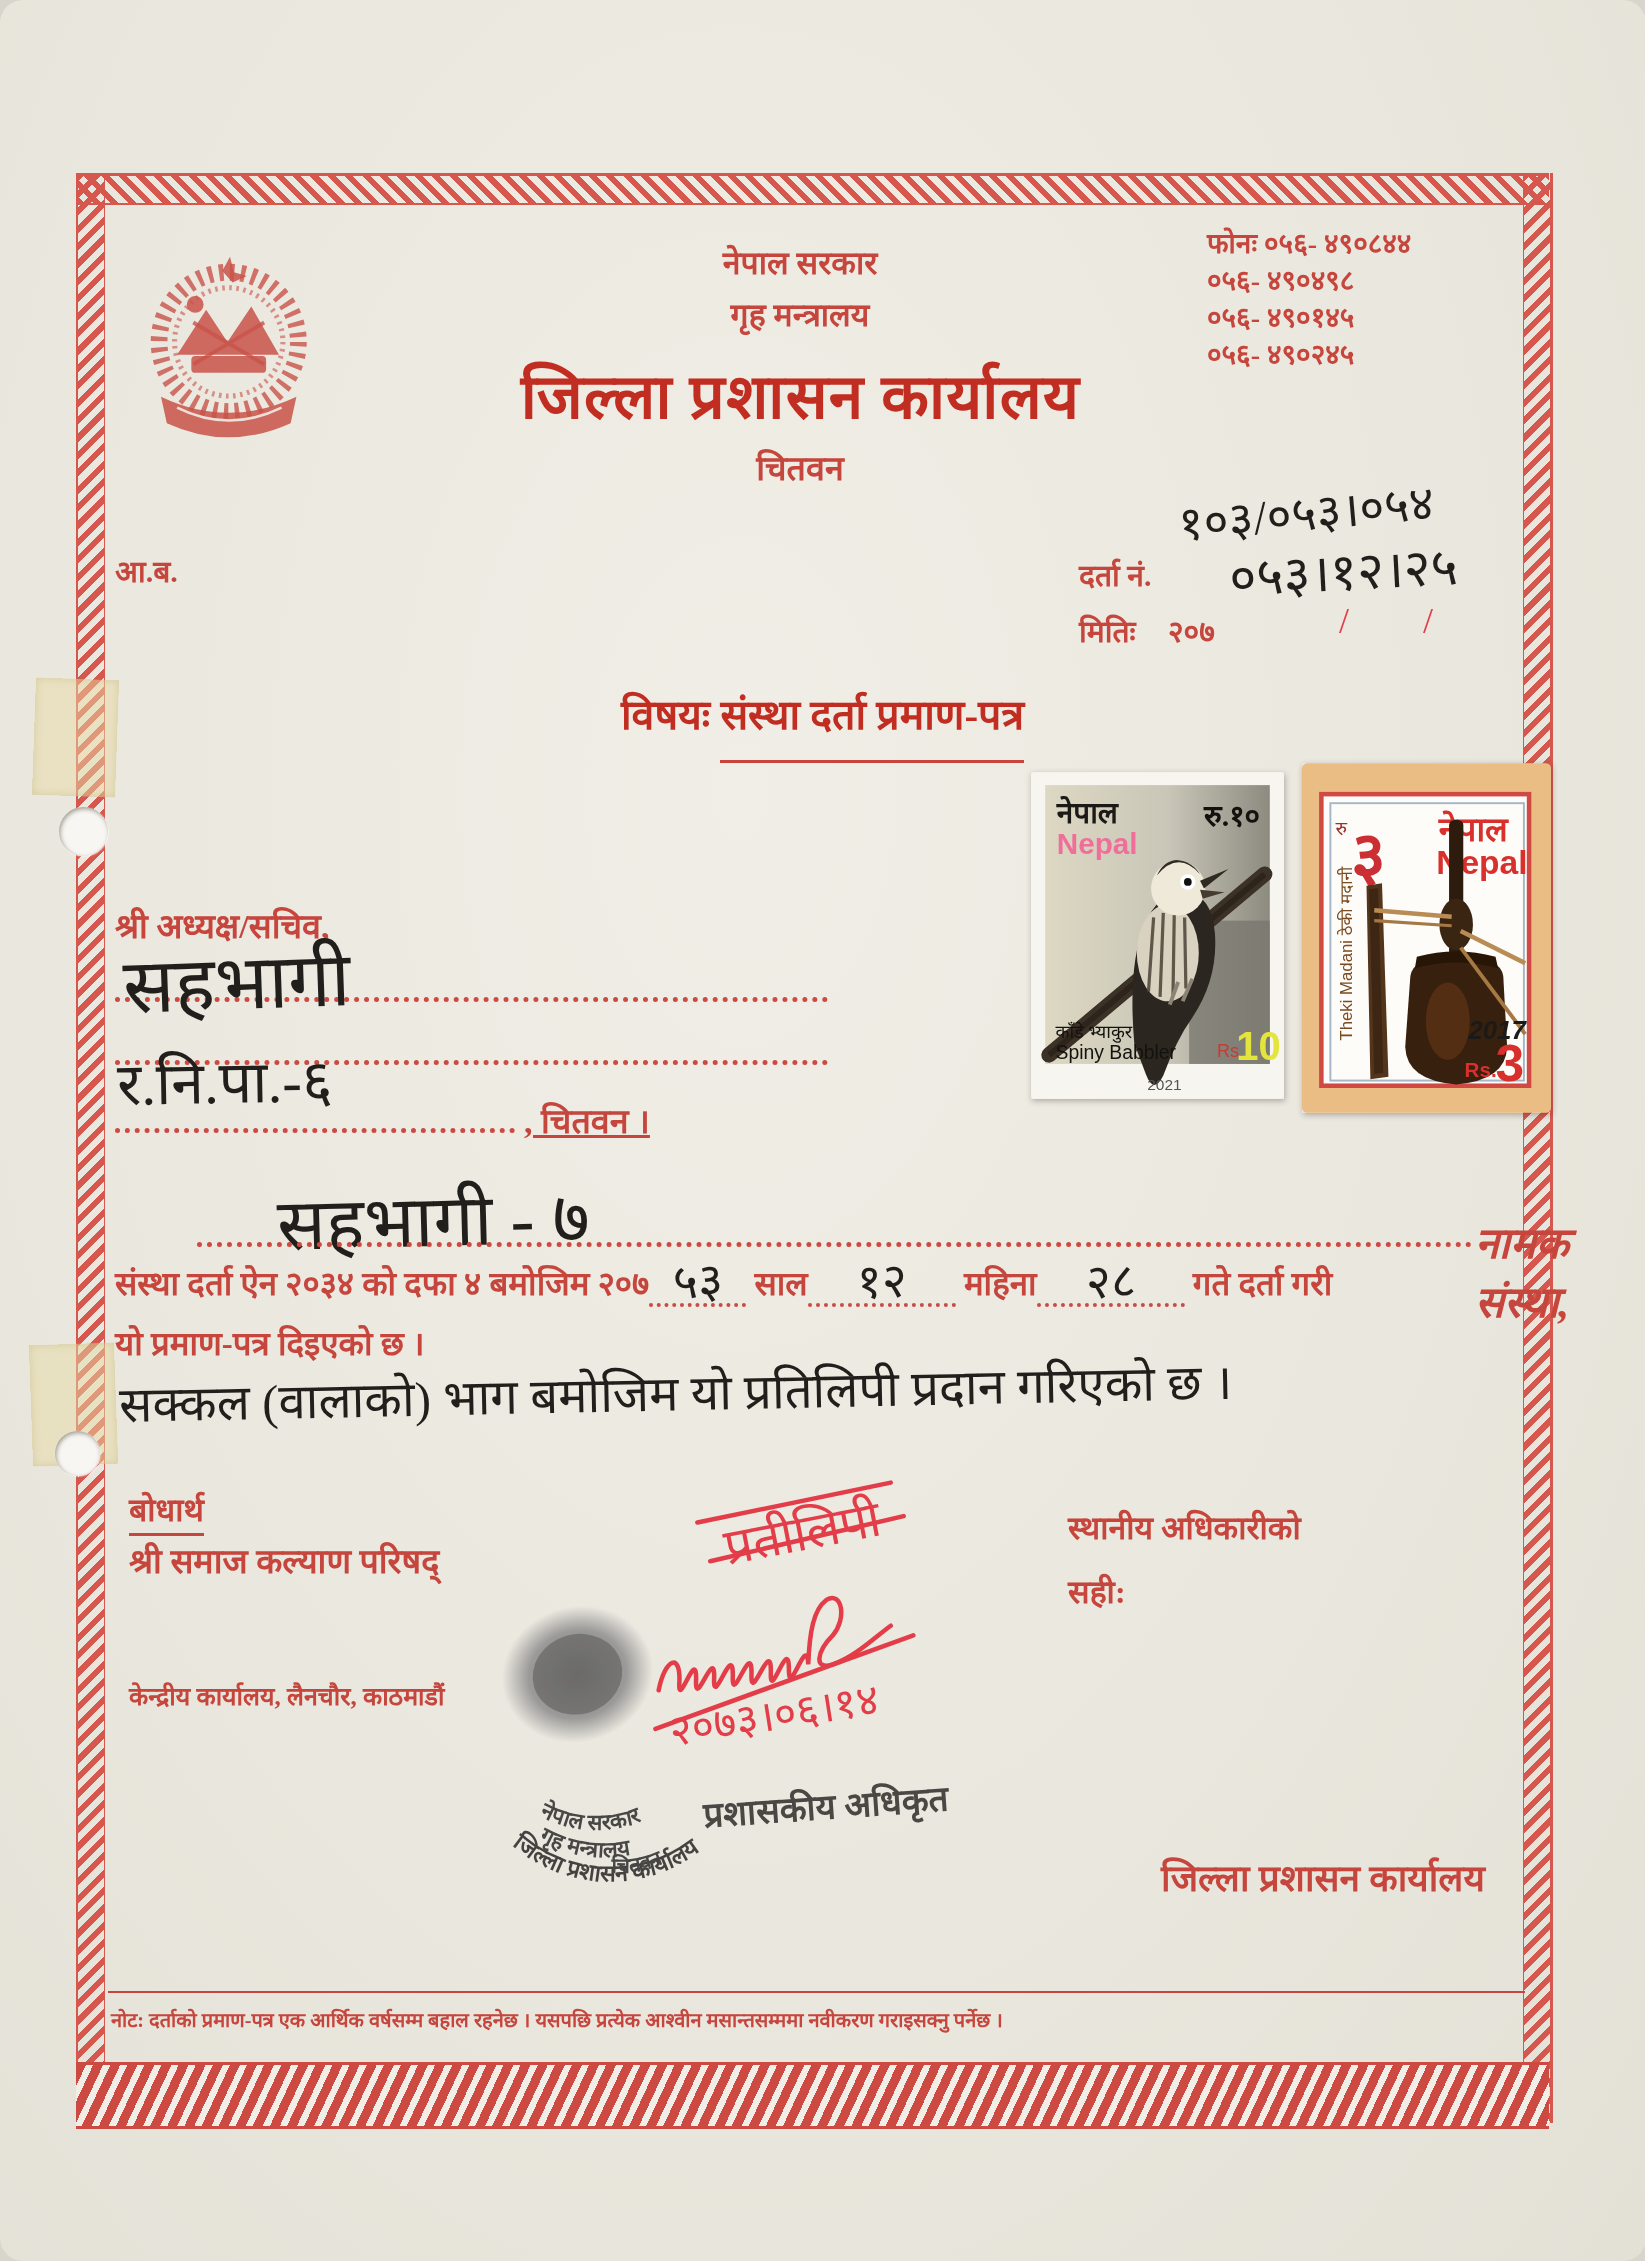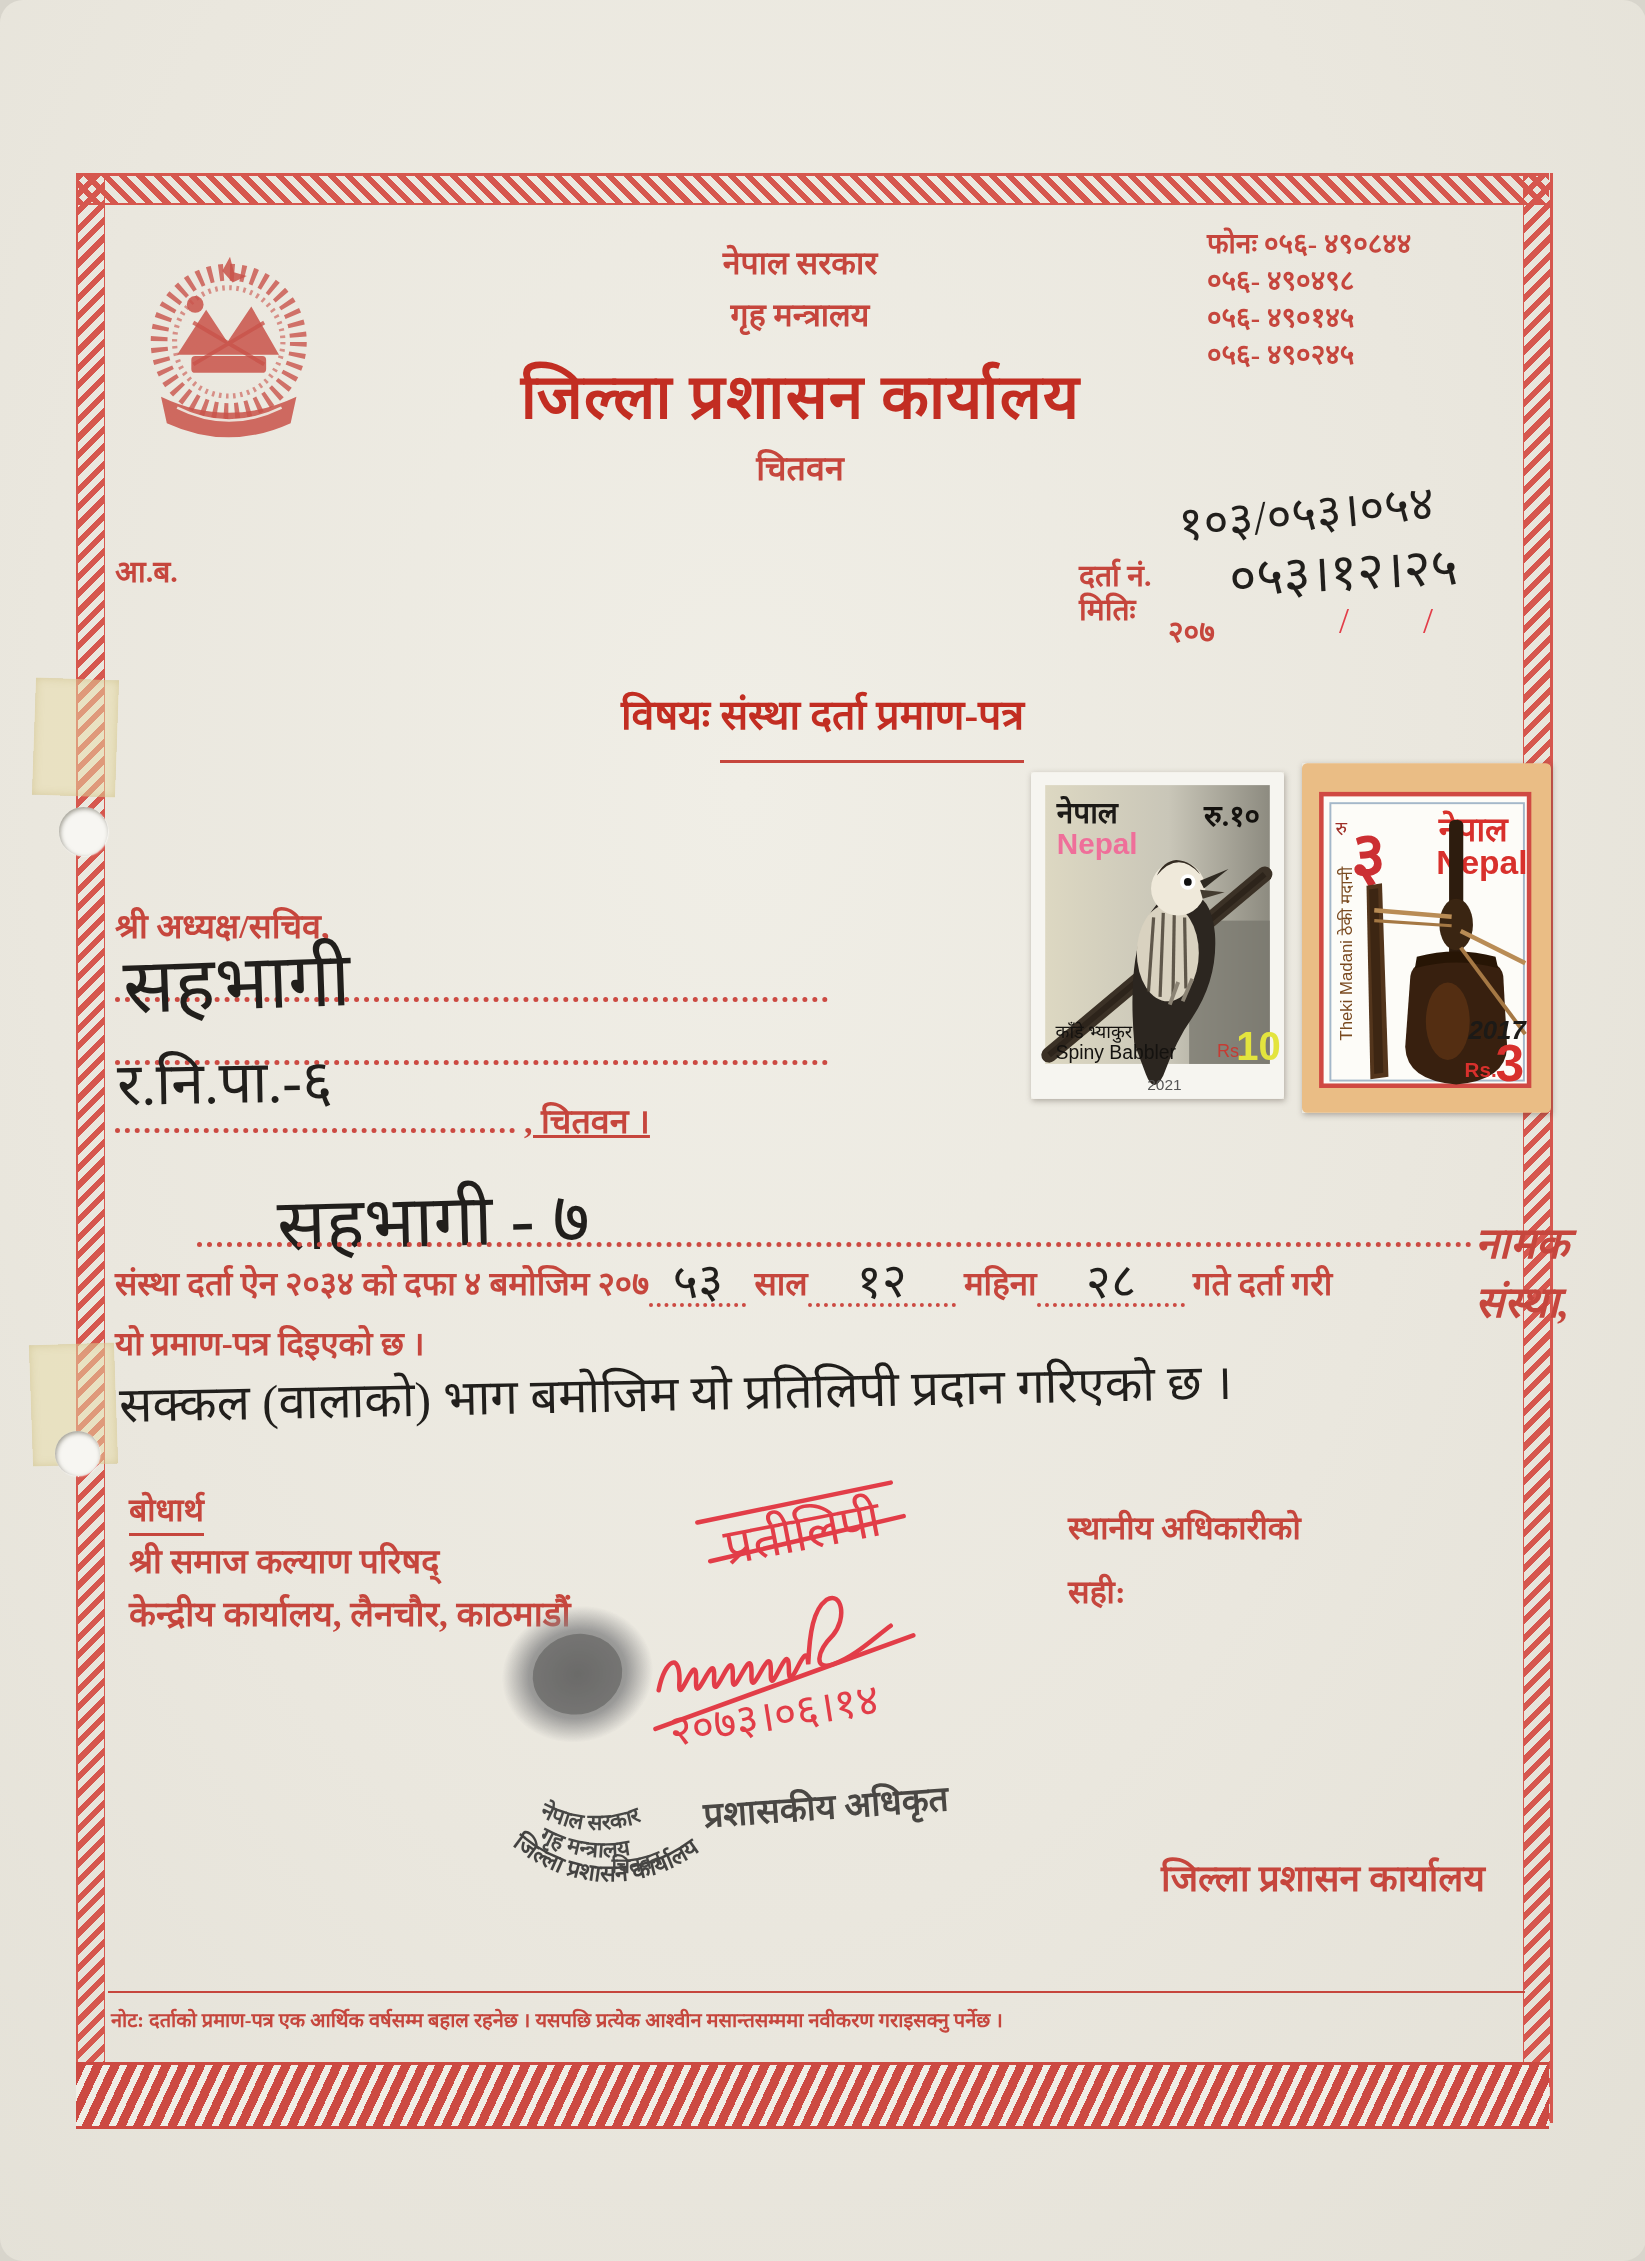--- a/index.html
+++ b/index.html
@@ -76,21 +76,21 @@
     <div class="redb">०५६- ४९०२४५</div>
   </div>
 
   <div class="abs redb" style="left:115px;top:550px;font-size:30px;">आ.ब.</div>
 
   <div class="abs hwb" style="left:1178px;top:479px;font-size:48px;transform:rotate(-5deg);">१०३/०५३।०५४</div>
 
   <div class="abs redb" style="left:1079px;top:554px;font-size:30px;">दर्ता नं.</div>
   <div class="abs hwb" style="left:1229px;top:534px;font-size:52px;transform:rotate(-3deg);">०५३।१२।२५</div>
 
-  <div class="abs redb" style="left:1079px;top:588px;font-size:30px;">मितिः</div>
+  <div class="abs redb" style="left:1079px;top:610px;font-size:30px;">मितिः</div>
   <div class="abs redb" style="left:1168px;top:610px;font-size:30px;">२०७</div>
   <div class="abs hwr" style="left:1339px;top:600px;font-size:36px;">/</div>
   <div class="abs hwr" style="left:1423px;top:600px;font-size:36px;">/</div>
 
   <div class="abs" style="left:371px;top:685px;width:903px;text-align:center;font-size:41px;">
     <span class="title-red">विषयः</span>
     <span class="title-red" style="border-bottom:3.9px solid #c6463d;padding-bottom:22px;">संस्था दर्ता प्रमाण-पत्र</span>
   </div>
 
   <div class="abs tape" style="left:34px;top:679px;width:83px;height:117px;transform:rotate(2deg);"></div>
@@ -188,21 +188,21 @@
     <span class="redb">महिना</span><span class="slot" style="min-width:148px;"><span class="hw-in">२८</span></span>
     <span class="redb">गते दर्ता गरी</span>
   </div>
 
   <div class="abs redb" style="left:115px;top:1320px;font-size:33px;">यो प्रमाण-पत्र दिइएको छ ।</div>
 
   <div class="abs hwb" style="left:119px;top:1355px;width:1439px;font-size:49px;transform:rotate(-1.2deg);white-space:nowrap;">सक्कल (वालाको) भाग बमोजिम यो प्रतिलिपी प्रदान गरिएको छ ।</div>
 
   <div class="abs redb" style="left:129px;top:1487px;font-size:32px;border-bottom:3.2px solid #c6463d;padding-bottom:2.6px;">बोधार्थ</div>
   <div class="abs redb" style="left:129px;top:1537px;font-size:34px;">श्री समाज कल्याण परिषद्</div>
-  <div class="abs redb" style="left:129px;top:1589px;font-size:35px;">केन्द्रीय कार्यालय, लैनचौर, काठमाडौं</div>
+  <div class="abs redb" style="left:129px;top:1678px;font-size:25px;">केन्द्रीय कार्यालय, लैनचौर, काठमाडौं</div>
 
   <svg class="abs" style="left:400px;top:1562px;width:387px;height:336px;transform:rotate(-16deg);opacity:.82;" viewBox="0 0 600 520">
     <defs>
       <radialGradient id="smudge">
           <stop offset="0" stop-color="#5d5d5d"></stop>
           <stop offset=".65" stop-color="#8a8a8a"></stop>
           <stop offset="1" stop-color="rgba(140,140,140,0)"></stop>
         </radialGradient>
       <path id="arc1" d="M140 300 A185 185 0 0 0 480 310"></path>
       <path id="arc2" d="M130 340 A205 205 0 0 0 500 350"></path>

